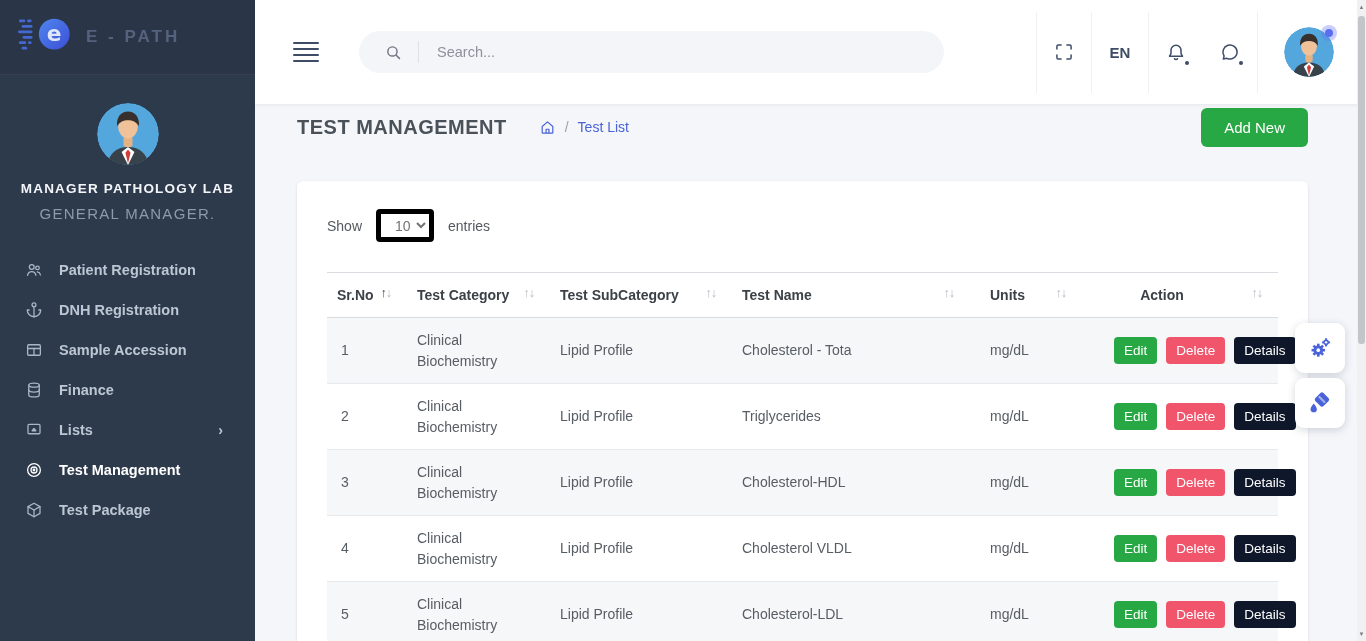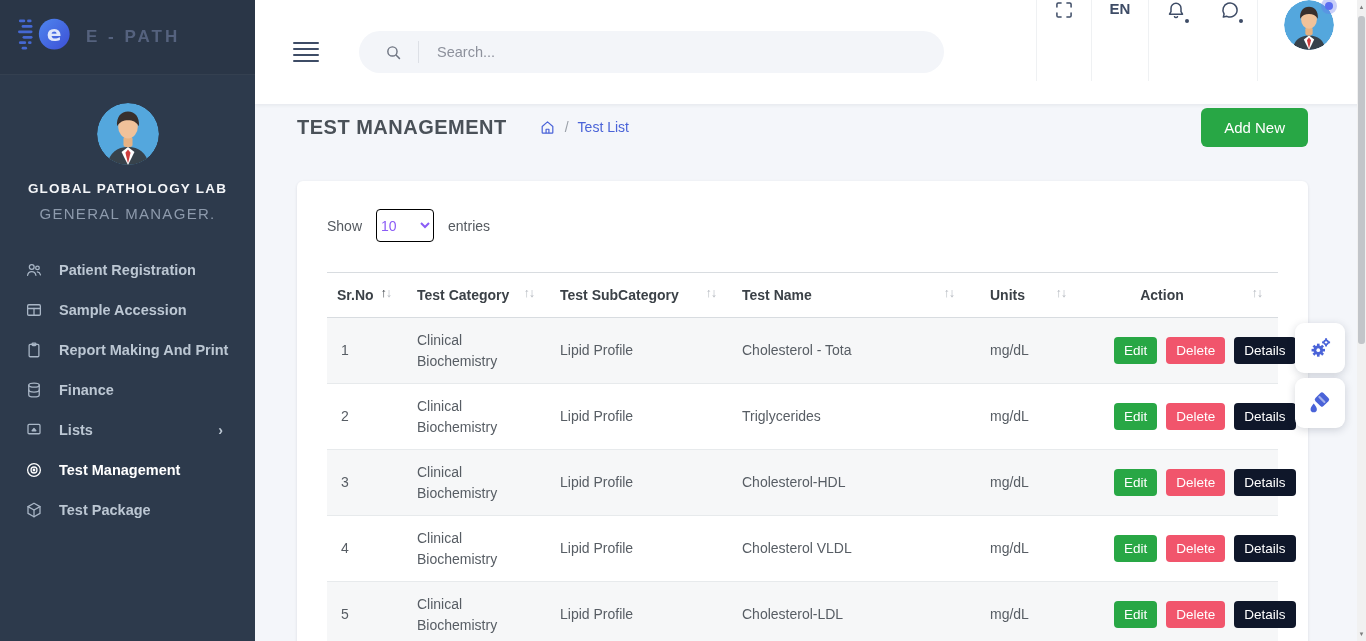--- a/index.html
+++ b/index.html
@@ -29,21 +29,21 @@
 
   
   .navbar { position:absolute; left:255px; top:0; right:0; height:104px; background:#ffffff; box-shadow:0 1px 4px rgba(21,34,50,.08); display:flex; align-items:center; z-index:4; }
   .hamburger { margin-left:38px; width:26px; cursor:pointer; }
   .hamburger span { display:block; height:2.6px; background:#3e4c66; border-radius:2px; margin:3.4px 0; }
   .search-pill { margin-left:40px; width:585px; height:42px; background:#f3f5f9; border-radius:24px; display:flex; align-items:center; }
   .search-pill svg { margin-left:26px; width:17px; height:17px; stroke:#6d7380; stroke-width:2; fill:none; }
   .search-div { width:1px; height:22px; background:#dde0e6; margin-left:16px; }
   .search-input { border:none; outline:none; background:transparent; margin-left:18px; font-size:14.5px; color:#495057; width:380px; font-family:"Liberation Sans", sans-serif; }
   .search-input::placeholder { color:#8d919c; }
-  .nav-right { margin-left:auto; display:flex; align-items:flex-start; height:100%; }
+  .nav-right { margin-left:auto; display:flex; align-items:center; height:100%; }
   .nav-sep { width:1px; height:81px; background:#eff1f3; }
   .nav-icon-btn { position:relative; width:54px; display:flex; justify-content:center; cursor:pointer; }
   .nav-icon-btn svg { width:20px; height:20px; stroke:#3e4c66; stroke-width:1.8; fill:none; stroke-linecap:round; stroke-linejoin:round; }
   .notif-dot { position:absolute; bottom:-3px; right:14px; width:4px; height:4px; border-radius:50%; background:#3e4c66; }
   .lang { width:56px; text-align:center; font-size:15px; font-weight:600; color:#3e4c66; cursor:pointer; }
   .nav-avatar-wrap { position:relative; width:50px; height:50px; margin:0 32px 0 26px; cursor:pointer; }
   .nav-avatar { width:50px; height:50px; border-radius:50%; overflow:hidden; }
   .avatar-badge { position:absolute; top:-2px; right:-3px; width:16px; height:16px; border-radius:50%; background:rgba(99,118,238,.35); }
   .avatar-badge::after { content:""; position:absolute; left:4px; top:4px; width:8px; height:8px; border-radius:50%; background:#5b6ef0; }
 
@@ -53,21 +53,21 @@
   .page-title { font-size:20px; font-weight:700; color:#4a5158; letter-spacing:.5px; }
   .breadcrumb { display:flex; align-items:center; gap:9px; margin-left:32px; font-size:14px; }
   .breadcrumb svg { width:17px; height:17px; stroke:#4a63d8; stroke-width:1.7; fill:none; stroke-linejoin:round; }
   .crumb-sep { color:#9aa0a8; }
   .crumb-link { color:#4a63d8; cursor:pointer; }
   .btn-add { margin-left:auto; background:#28a745; color:#fff; font-size:15px; font-weight:500; border:none; border-radius:6px; padding:11px 23px; cursor:pointer; font-family:"Liberation Sans", sans-serif; }
 
   .card { margin-top:30px; background:#ffffff; border-radius:6px; box-shadow:0 1px 3px rgba(30,40,60,.12); padding:28px 30px 40px; height:500px; }
   .tbl-controls { display:flex; }
   .ctrl-left { display:flex; align-items:center; gap:14px; font-size:14px; color:#54595f; }
-  .page-size { width:58px; height:33px; border:1px solid #000000; border-radius:4px; font-size:14px; color:#8b5cf6; background:#fff; font-family:"Liberation Sans", sans-serif; }
+  .page-size { width:58px; height:33px; border:5px solid #000000; border-radius:4px; font-size:14px; color:#737373; padding-left:10px; background:#fff; font-family:"Liberation Sans", sans-serif; }
   .ctrl-right { margin-left:auto; display:flex; align-items:center; gap:10px; font-size:14px; color:#54595f; }
   .tbl-search { width:162px; height:33px; border:1px solid #d4d8dd; border-radius:3px; outline:none; padding:0 8px; font-size:14px; font-family:"Liberation Sans", sans-serif; }
 
   table.grid { margin-top:30px; width:951px; border-collapse:collapse; table-layout:fixed; }
   .grid th { position:relative; text-align:left; font-size:14px; font-weight:700; color:#3b4147; padding:14px 10px; border-top:1px solid #d8dce0; border-bottom:1px solid #d8dce0; cursor:pointer; }
   .sorters { position:absolute; right:16px; top:13px; font-size:12.5px; color:#b5b9c0; letter-spacing:-1px; }
   .sorters .active { color:#3b4147; }
   .grid td { font-size:14px; color:#575d64; padding:10px; height:66px; vertical-align:middle; line-height:1.5; }
   .grid tbody tr { border-bottom:1px solid #e7eaec; }
   .grid tbody tr.striped { background:#f6f7f8; }
@@ -124,48 +124,49 @@
           <circle cx="24" cy="24" r="24" fill="#54a7dd"></circle>
           <path d="M8 48c1.5-9.5 7.5-14 16-14s14.5 4.5 16 14z" fill="#37424b"></path>
           <path d="M24 34l-5 4 5 10 5-10z" fill="#fff"></path>
           <path d="M24 36l-2 2.6 2 8 2-8z" fill="#cf3d3d"></path>
           <rect x="20.5" y="26" width="7" height="8" rx="2" fill="#e5b283"></rect>
           <ellipse cx="24" cy="18.5" rx="7.6" ry="9" fill="#f0c29a"></ellipse>
           <path d="M15.5 18c-.6-7.5 3.2-11.5 8.5-11.5S33.1 10.5 32.5 18c-2.2-3.4-4.8-4.6-8.5-4.6s-6.3 1.2-8.5 4.6z" fill="#38302d"></path>
         </g>
       </svg>
     </div>
-    <div class="profile-name">GLOBAL PATHOLOGY LAB</div>
+    <div class="profile-name">MANAGER PATHOLOGY LAB</div>
     <div class="profile-role">GENERAL MANAGER.</div>
   </div>
 
   <div class="menu">
     <div class="menu-item">
       <svg viewBox="0 0 24 24">
           <circle cx="9" cy="8" r="3.2"></circle>
           <path d="M3.5 19c.6-3.1 2.6-4.7 5.5-4.7s4.9 1.6 5.5 4.7"></path>
           <circle cx="16.6" cy="9.2" r="2.4"></circle>
           <path d="M16.4 14.6c2.3.3 3.7 1.6 4.2 3.8"></path>
         </svg>
       <span>Patient Registration</span>
     </div>
     <div class="menu-item">
       <svg viewBox="0 0 24 24">
+          <circle cx="12" cy="5" r="2.6"></circle>
+          <line x1="12" y1="7.6" x2="12" y2="21"></line>
+          <path d="M5.5 12H3a9 9 0 0 0 18 0h-2.5"></path>
+        </svg>
+      <span>DNH Registration</span>
+    </div>
+    <div class="menu-item">
+      <svg viewBox="0 0 24 24">
           <rect x="3.5" y="5" width="17" height="14" rx="1.5"></rect>
           <line x1="3.5" y1="10" x2="20.5" y2="10"></line>
           <line x1="12" y1="10" x2="12" y2="19"></line>
         </svg>
       <span>Sample Accession</span>
-    </div>
-    <div class="menu-item">
-      <svg viewBox="0 0 24 24">
-          <rect x="5.5" y="4.5" width="13" height="16.5" rx="1.5"></rect>
-          <rect x="9.5" y="2.8" width="5" height="3.2" rx="1"></rect>
-        </svg>
-      <span>Report Making And Print</span>
     </div>
     <div class="menu-item">
       <svg viewBox="0 0 24 24">
           <ellipse cx="12" cy="5.5" rx="7" ry="2.7"></ellipse>
           <path d="M5 5.5V12c0 1.5 3.1 2.7 7 2.7s7-1.2 7-2.7V5.5"></path>
           <path d="M5 12v6.5c0 1.5 3.1 2.7 7 2.7s7-1.2 7-2.7V12"></path>
         </svg>
       <span>Finance</span>
     </div>
     <div class="menu-item">

